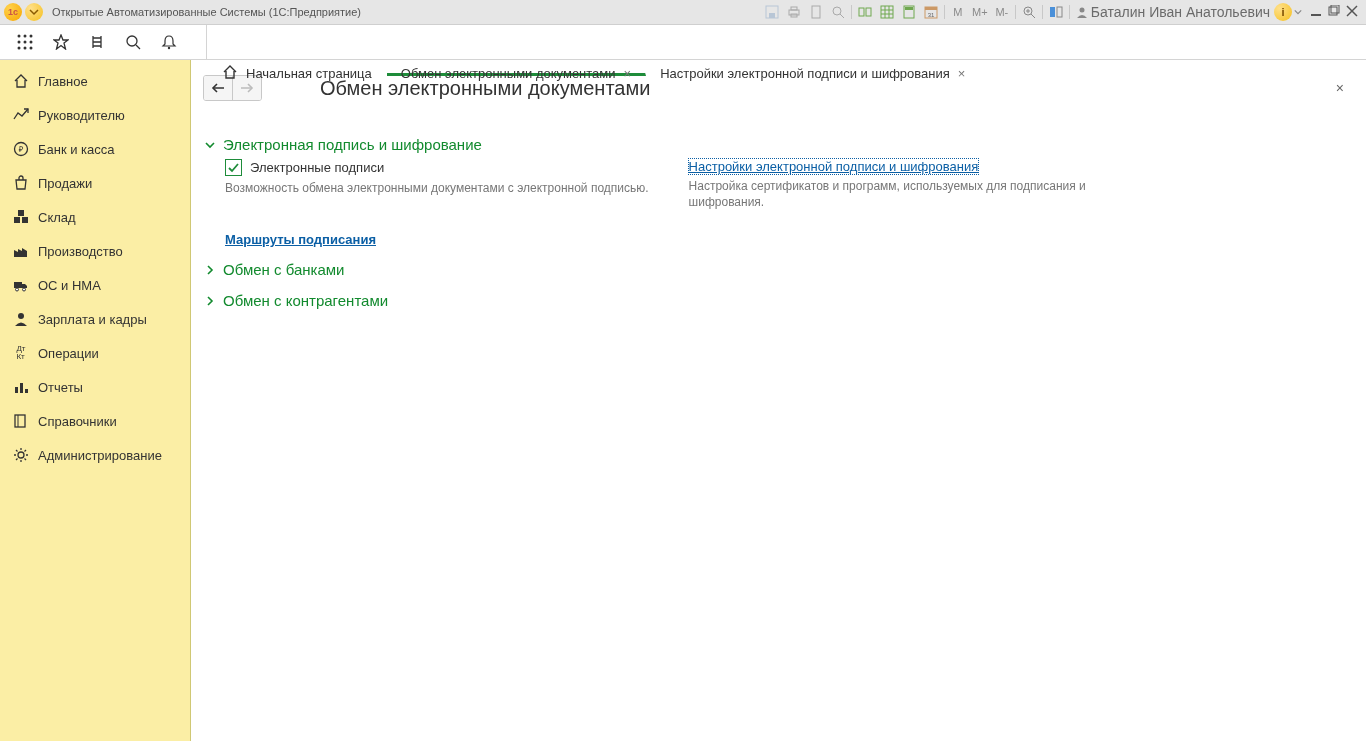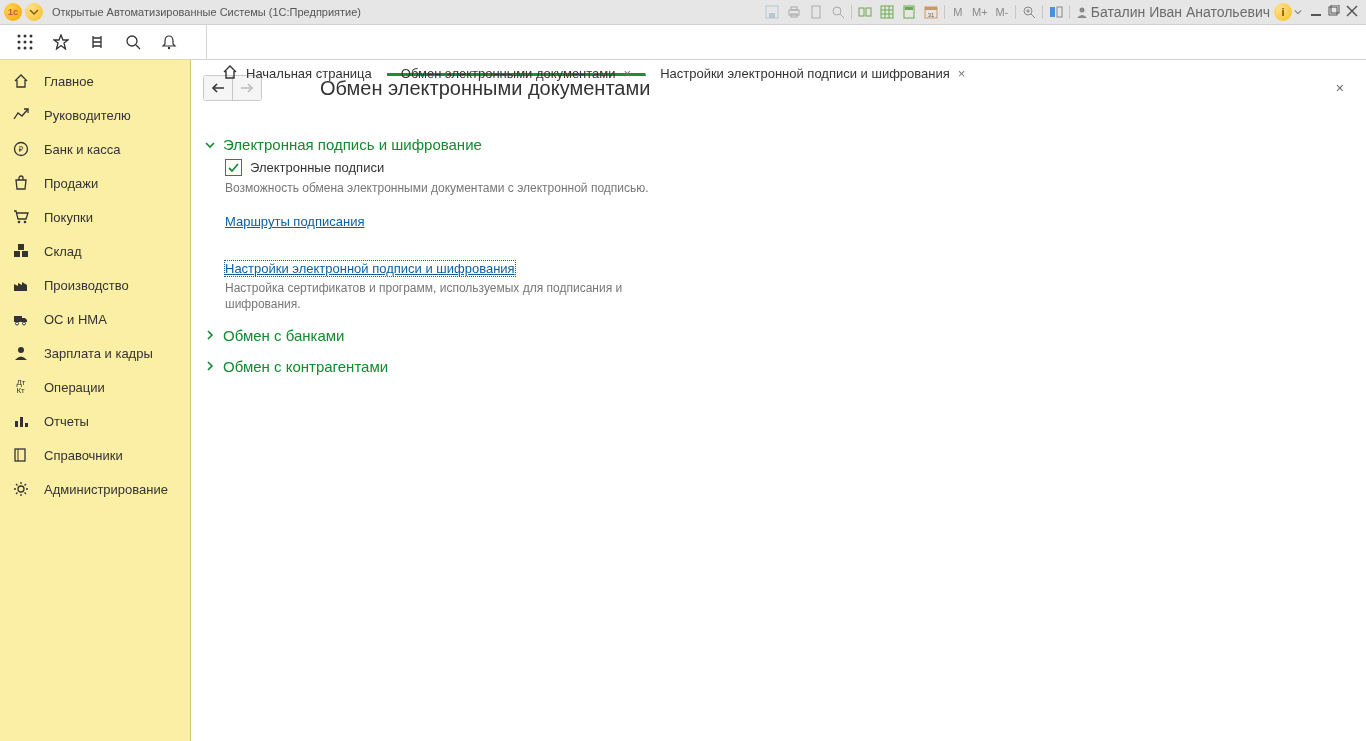--- a/index.html
+++ b/index.html
@@ -28,48 +28,48 @@
   .tabs { flex:1; display:flex; align-items:stretch; background:#fff;margin-top:48px; }
   .tab { display:flex; align-items:center; padding:0 14px; color:#333; border-right:1px solid #ddd; position:relative; }
   .tab.active { border-bottom:3px solid #1e8c3a; }
   .tab .home-ic { margin-right:8px; color:#333; }
   .tab .close { margin-left:8px; color:#777; font-size:13px; }
   .tab:first-child { border-left:1px solid #ddd; }
 
   
   .body { flex:1; display:flex; min-height:0; }
   .sidebar { width:190px; background:#fbeea5; border-right:1px solid #d0c874; display:flex; flex-direction:column; padding-top:4px; }
-  .side-item { display:flex; align-items:center; height:34px; padding:0 12px; gap:14px; color:#333; }
+  .side-item { display:flex; align-items:center; height:34px; padding:0 12px; gap:8px; color:#333; }
   .side-ic { width:18px; height:18px; display:flex; align-items:center; justify-content:center; color:#333; }
 
   .content { flex:1; display:flex; flex-direction:column; min-width:0; }
   .content-head { display:flex; align-items:center; height:44px; padding:6px 16px 0 12px; }
   .nav-btns { display:flex; border:1px solid #c8c8c8; border-radius:3px; overflow:hidden; }
   .nav-btn { width:28px; height:24px; display:flex; align-items:center; justify-content:center; background:#f5f5f5; border-right:1px solid #c8c8c8; }
   .nav-btn:last-child { border-right:none; }
   .nav-btn svg { stroke:#333; }
   .nav-btn.disabled svg { stroke:#bbb; }
   .page-title { font-size:20px; color:#333; margin-left:58px; }
   .close-x { color:#666; font-size:14px; padding:2px 6px; margin-left:auto;}
 
   .desc-row { padding:14px 16px 0 12px; color:#333; font-size:13px; display:flex; align-items:flex-start;}
   .help-btn { width:24px; height:24px; border:1px solid #bbb; border-radius:3px; display:flex; align-items:center; justify-content:center; margin-left:auto; color:#444; background:#fafafa;}
 
   .sections { padding:12px 16px 0 12px; }
   .sec-header { display:flex; align-items:center; gap:6px; color:#128a2e; font-size:15px; margin-top:14px; }
   .sec-header .chev { width:14px; display:flex; justify-content:center; }
-  .sec-body { padding:6px 0 0 22px; display:flex; gap:32px;flex-direction:column; }
+  .sec-body { padding:6px 0 0 22px; display:flex; gap:40px; }
   .col { max-width:430px; }
   .chk-row { display:flex; align-items:center; gap:8px; color:#333; font-size:13px; }
   .chkbox { width:15px; height:15px; border:1px solid #1e8c3a; background:#fff; display:flex; align-items:center; justify-content:center; }
   .chkbox svg { stroke:#1e8c3a; }
   .muted { color:#777; font-size:12px; margin-top:4px; line-height:1.35; }
   a.link { color:#0b5fa5; text-decoration:underline; }
   a.link.focus { outline:1px dotted #0b5fa5; outline-offset:0; background:#fff; }
-  .sec-link { margin-top:18px; }
+  .sec-link { margin-top:36px;font-weight:bold; }
 
 </style>
 </head>
 <body>
 
 <div class="app">
 
   <div class="titlebar">
     <div class="tb-left">
       <div class="tb-1c-icon">1c</div>
@@ -272,30 +272,20 @@
           </span>
         <span>Банк и касса</span>
       </div>
       <div class="side-item">
         <span class="side-ic">
             <svg width="16" height="16" viewBox="0 0 16 16">
               <path d="M3 5 H13 L12 14 H4 Z M6 5 V3 a2 2 0 0 1 4 0 V5" fill="none" stroke="#333" stroke-width="1.3"></path>
             </svg>
           </span>
         <span>Продажи</span>
-      </div>
-      <div class="side-item">
-        <span class="side-ic">
-            <svg width="16" height="16" viewBox="0 0 16 16">
-              <path d="M1 2 H3 L5 10 H13 L15 4 H4" fill="none" stroke="#333" stroke-width="1.3"></path>
-              <circle cx="6" cy="13" r="1.3" fill="#333"></circle>
-              <circle cx="12" cy="13" r="1.3" fill="#333"></circle>
-            </svg>
-          </span>
-        <span>Покупки</span>
       </div>
       <div class="side-item">
         <span class="side-ic">
             <svg width="16" height="16" viewBox="0 0 16 16">
               <rect x="1" y="8" width="6" height="6" fill="#333"></rect>
               <rect x="9" y="8" width="6" height="6" fill="#333"></rect>
               <rect x="5" y="1" width="6" height="6" fill="#333"></rect>
             </svg>
           </span>
         <span>Склад</span>

